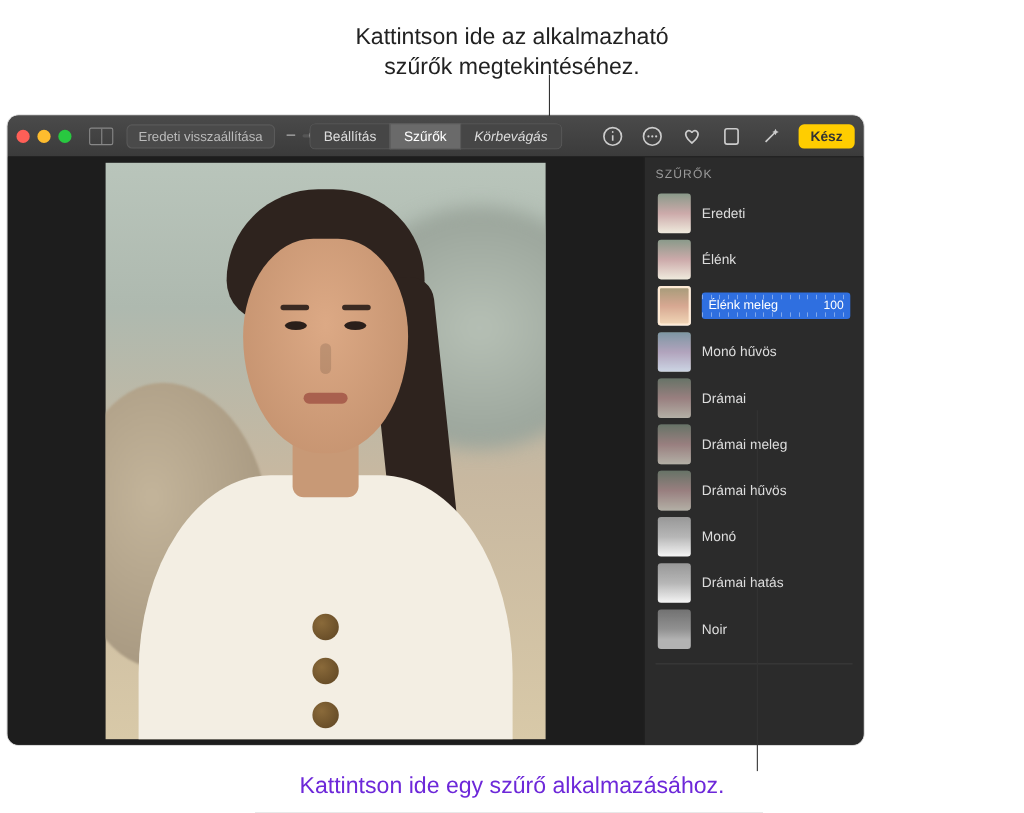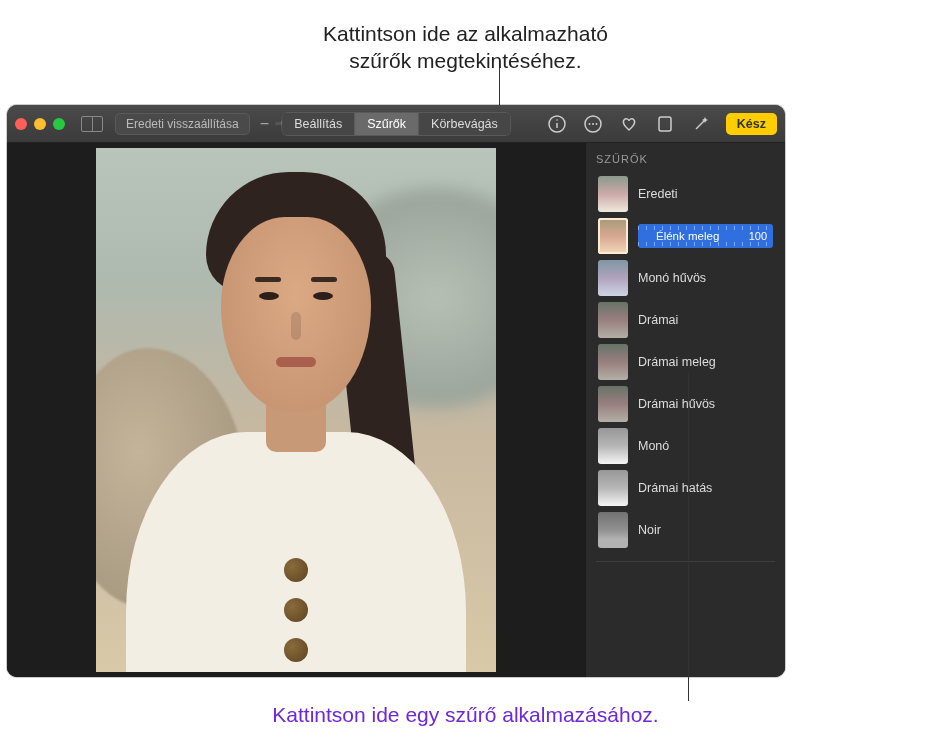--- a/index.html
+++ b/index.html
@@ -93,21 +93,21 @@
   .seg {
     display:flex; margin-left:auto; margin-right:auto;
     border-radius:6px; overflow:hidden;
     position: absolute; left: 50%; transform: translateX(-50%);
   }
   .seg-btn {
     padding:4px 12px; font-size:12.5px; color:#ddd; background:#464646;
     border:1px solid #5a5a5a; margin-left:-1px;
   }
   .seg-btn:first-child{border-radius:5px 0 0 5px; margin-left:0;}
-  .seg-btn:last-child{border-radius:0 5px 5px 0;}
+  .seg-btn:last-child{border-radius:0 5px 5px 0;font-style:italic;}
   .seg-btn.active{ background:#6a6a6a; color:#fff;}
   .right-tools {
     display:flex; align-items:flex-end; gap:14px; margin-left:auto;
   }
   .tool-icon {
     width:22px; height:22px; display:flex; align-items:center; justify-content:center;
     color:#ccc;
   }
   .tool-icon svg { stroke:#ccc; fill:none; stroke-width:1.5; }
   .done-btn {
@@ -216,21 +216,21 @@
     background:#2f6fe0; border-radius:3px; overflow:hidden;
     display:flex; align-items:center;
   }
   .slider-ticks {
     position:absolute; inset:0;
     background: repeating-linear-gradient(90deg, rgba(255,255,255,.4) 0 1px, transparent 1px 8px);
     top:2px; height:4px;
   }
   .slider-ticks.bottom { top:auto; bottom:2px; }
   .slider-label {
-    position:relative; color:#fff; font-size:11.5px; padding-left:18px; z-index:2;
+    position:relative; color:#fff; font-size:11.5px; padding-left:6px; z-index:2;
   }
   .slider-val {
     position:absolute; right:6px; color:#fff; font-size:11px; z-index:2;
   }
   .side-divider {
     border:none; border-top:1px solid #3d3d3d; margin:10px 0 0;
   }
 </style>
 </head>
 <body>
@@ -323,20 +323,24 @@
       </div>
     </div>
 
     <div class="sidebar">
       <div class="sidebar-title">SZŰRŐK</div>
       <div id="filters-list">
           <div class="filter-row">
             <div class="thumb "></div>
             <span>Eredeti</span>
           </div>
+          <div class="filter-row">
+            <div class="thumb "></div>
+            <span>Élénk</span>
+          </div>
           <div class="filter-row selected">
             <div class="thumb warm"></div>
             <div class="slider-wrap">
               <div class="slider-ticks"></div>
               <div class="slider-ticks bottom"></div>
               <div class="slider-label">Élénk meleg</div>
               <div class="slider-val">100</div>
             </div>
           </div>
           <div class="filter-row">

